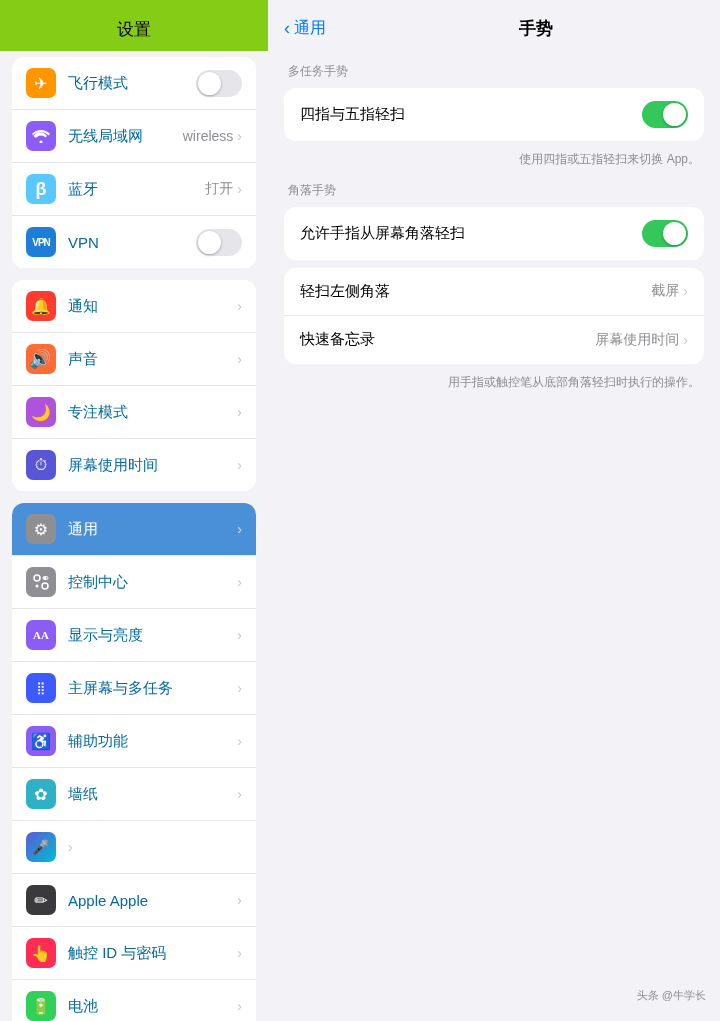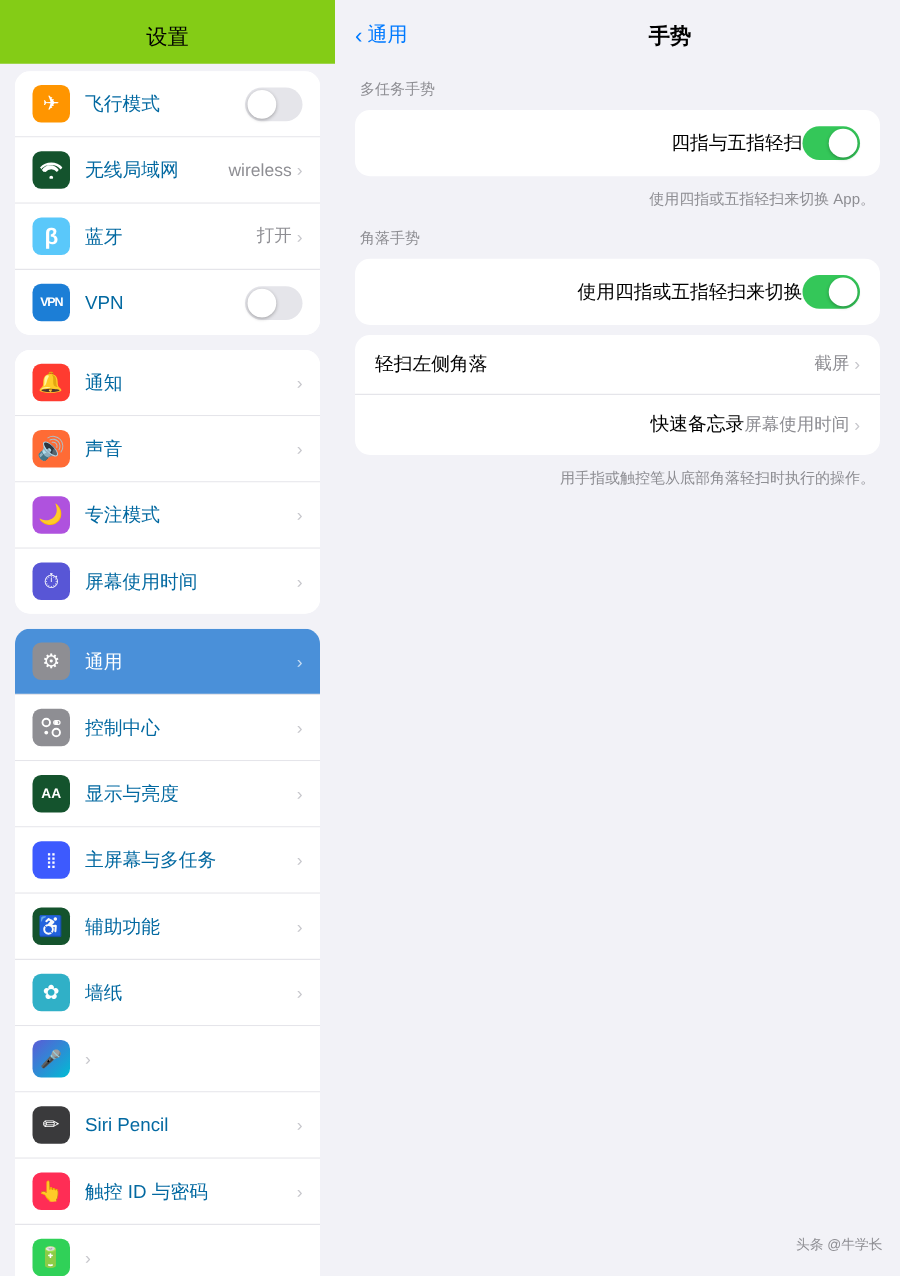--- a/index.html
+++ b/index.html
@@ -95,21 +95,21 @@
       position: absolute;
       top: 2px;
       box-shadow: 0 1px 3px rgba(0,0,0,0.3);
       transition: left 0.2s;
     }
     .toggle.off .toggle-thumb { left: 2px; }
     .toggle.on .toggle-thumb { left: 21px; }
 
     
     .bg-orange { background: #ff9500; }
-    .bg-blue { background: #14532d; }
+    .bg-blue { background: #8b5cf6; font-family: Liberation Serif, serif; }
     .bg-blue2 { background: #5ac8fa; }
     .bg-gray { background: #8e8e93; }
     .bg-red { background: #ff3b30; }
     .bg-orange2 { background: #ff6b35; }
     .bg-purple { background: #5856d6; }
     .bg-purple2 { background: #af52de; }
     .bg-teal { background: #30b0c7; }
     .bg-dark { background: #3a3a3c; }
     .bg-pink { background: #ff2d55; }
     .bg-blue3 { background: #1c7ed6; }
@@ -177,21 +177,21 @@
       overflow: hidden;
     }
 
     .detail-item {
       display: flex;
       align-items: center;
       padding: 13px 16px;
       border-bottom: 0.5px solid #e5e5ea;
       min-height: 48px;
     }
-    .detail-item:last-child { border-bottom: none; text-align: right; }
+    .detail-item:last-child { border-bottom: none; }
 
     .detail-label {
       font-size: 15px;
       color: #000;
       flex: 1;
     }
 
     .detail-value {
       font-size: 14px;
       color: #8e8e93;
@@ -323,30 +323,31 @@
       <div class="item-icon bg-teal" style="font-size:16px;">✿</div>
       <span class="item-label">墙纸</span>
       <span class="chevron-right">›</span>
     </div>
     <div class="settings-item">
       <div class="item-icon" style="background: linear-gradient(135deg, #5b5bd6, #00bcd4); font-size:14px;">🎤</div>
       <span class="chevron-right">›</span>
     </div>
     <div class="settings-item">
       <div class="item-icon bg-dark" style="font-size:16px; color:#fff;">✏</div>
-      <span class="item-label">Siri Pencil</span>
+      <span class="item-label">Apple Apple</span>
       <span class="chevron-right">›</span>
     </div>
     <div class="settings-item">
       <div class="item-icon bg-pink" style="font-size:16px;">👆</div>
       <span class="item-label">触控 ID 与密码</span>
       <span class="chevron-right">›</span>
     </div>
     <div class="settings-item">
       <div class="item-icon bg-green2" style="font-size:16px;">🔋</div>
+      <span class="item-label">电池</span>
       <span class="chevron-right">›</span>
     </div>
 
   </div>
 
 </div>
 
 <div class="right-panel">
   <div class="right-header">
     <div class="back-btn">
@@ -365,21 +366,21 @@
         <div class="toggle on">
             <div class="toggle-thumb"></div>
           </div>
       </div>
     </div>
     <div class="section-note">使用四指或五指轻扫来切换 App。</div>
 
     <div class="section-header">角落手势</div>
     <div class="detail-group">
       <div class="detail-item">
-        <span class="detail-label">使用四指或五指轻扫来切换</span>
+        <span class="detail-label">允许手指从屏幕角落轻扫</span>
         <div class="toggle on">
             <div class="toggle-thumb"></div>
           </div>
       </div>
     </div>
 
     <div class="detail-group" style="margin-top:8px;">
       <div class="detail-item">
         <span class="detail-label">轻扫左侧角落</span>
         <span class="detail-value">截屏</span>

